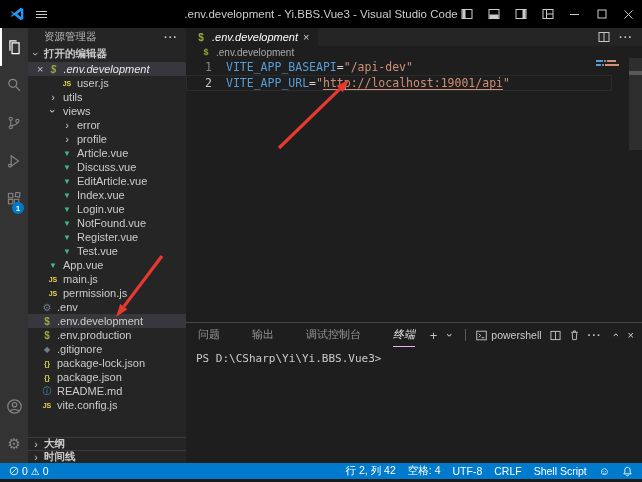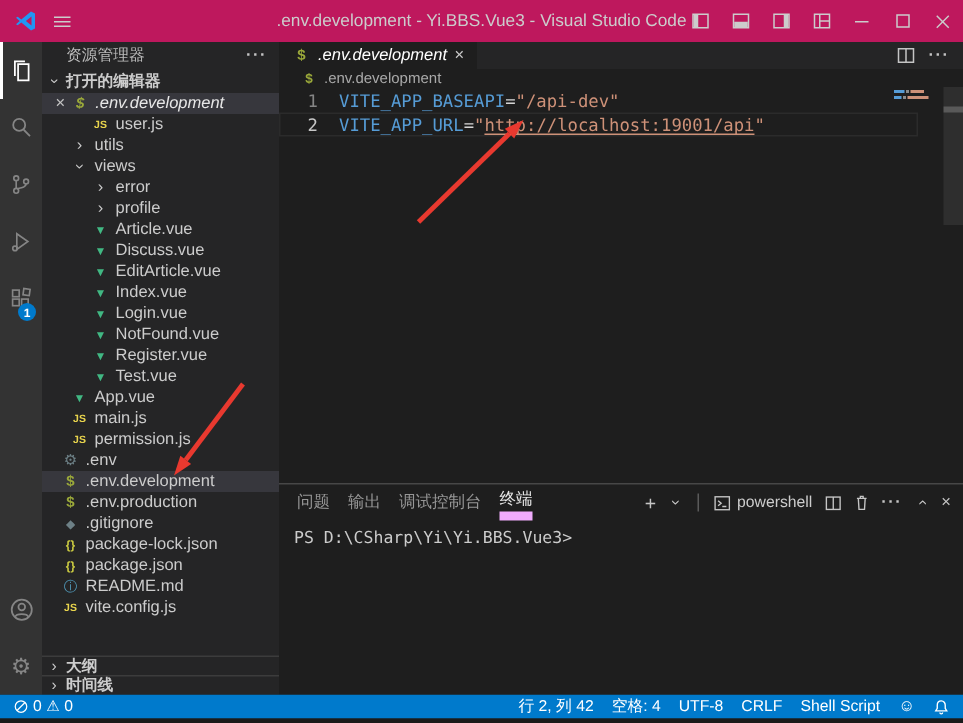--- a/index.html
+++ b/index.html
@@ -1,20 +1,20 @@
 <!DOCTYPE html>
 <html><head>
 <meta charset="utf-8">
 <style>
   html,body{margin:0;padding:0;background:#1e1e1e;}
   body{width:642px;height:482px;font-family:"Liberation Sans",sans-serif;-webkit-font-smoothing:antialiased;}
   .window{position:relative;width:642px;height:482px;overflow:hidden;background:#1e1e1e;}
 
   
-  .titlebar{height:28px;background:#be185d;display:flex;align-items:center;position:relative;}
+  .titlebar{height:28px;background:#000000;display:flex;align-items:center;position:relative;}
   .tb-left{display:flex;align-items:center;gap:10px;padding-left:9px;z-index:2;}
   .tb-title{position:absolute;left:0;right:0;text-align:center;font-size:11.5px;color:#cccccc;z-index:1;}
   .tb-right{margin-left:auto;display:flex;height:100%;z-index:2;}
   .tb-btn{width:27px;height:100%;display:flex;align-items:center;justify-content:center;color:#cccccc;}
   .tb-btn svg{display:block;}
 
   
   .main{display:flex;height:435px;}
 
   
@@ -65,23 +65,23 @@
   .tok-str-link{color:#ce9178;text-decoration:underline;text-underline-offset:2px;}
   .minimap{position:absolute;top:2px;right:16px;width:30px;}
   .mm-line{height:2px;margin-bottom:2px;display:flex;gap:1px;}
   .mm-seg{height:100%;}
   .scroll-strip{position:absolute;top:0;right:0;width:13px;height:92px;background:rgba(121,121,121,0.18);}
   .scroll-mark{position:absolute;top:13px;right:0;width:13px;height:4px;background:rgba(200,200,200,0.28);}
 
   
   .panel{height:141px;border-top:1px solid #474747;display:flex;flex-direction:column;box-sizing:border-box;}
   .panel-bar{height:24px;display:flex;align-items:center;padding:0 8px 0 12px;flex-shrink:0;}
-  .panel-tabs{display:flex;gap:12px;font-size:11px;color:#969696;height:100%;align-items:stretch;}
+  .panel-tabs{display:flex;gap:32px;font-size:11px;color:#969696;height:100%;align-items:stretch;}
   .panel-tab{display:flex;align-items:center;box-sizing:border-box;border-bottom:1px solid transparent;}
-  .panel-tab.active{color:#e7e7e7;border-bottom:6px solid #f0abfc;}
+  .panel-tab.active{color:#e7e7e7;border-bottom:1px solid #f0abfc;font-style:italic;}
   .panel-actions{margin-left:auto;display:flex;align-items:center;gap:8px;color:#c5c5c5;font-size:11px;}
   .pa-divider{width:1px;height:12px;background:#5a5a5a;margin:0 2px;}
   .ps-label{display:flex;align-items:center;gap:4px;font-size:10.5px;color:#cccccc;}
   .terminal{flex:1;padding:5px 10px;font-family:"DejaVu Sans Mono","Liberation Mono",monospace;font-size:11px;color:#cccccc;}
 
   
   .statusbar{height:16px;background:#007acc;color:#ffffff;display:flex;align-items:center;font-size:10.5px;padding:0 9px;}
   .sbar-left{display:flex;gap:9px;align-items:center;}
   .sbar-item{display:flex;align-items:center;gap:3px;}
   .sbar-right{margin-left:auto;display:flex;gap:12px;align-items:center;}

